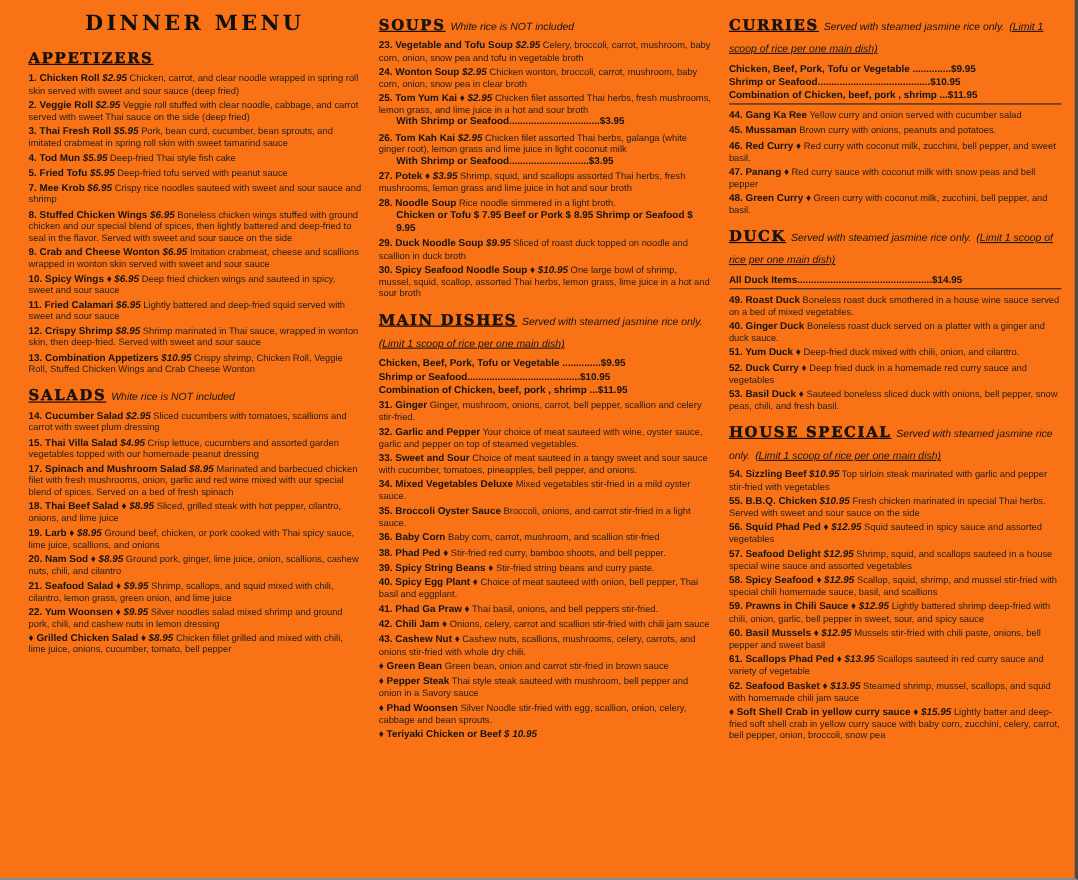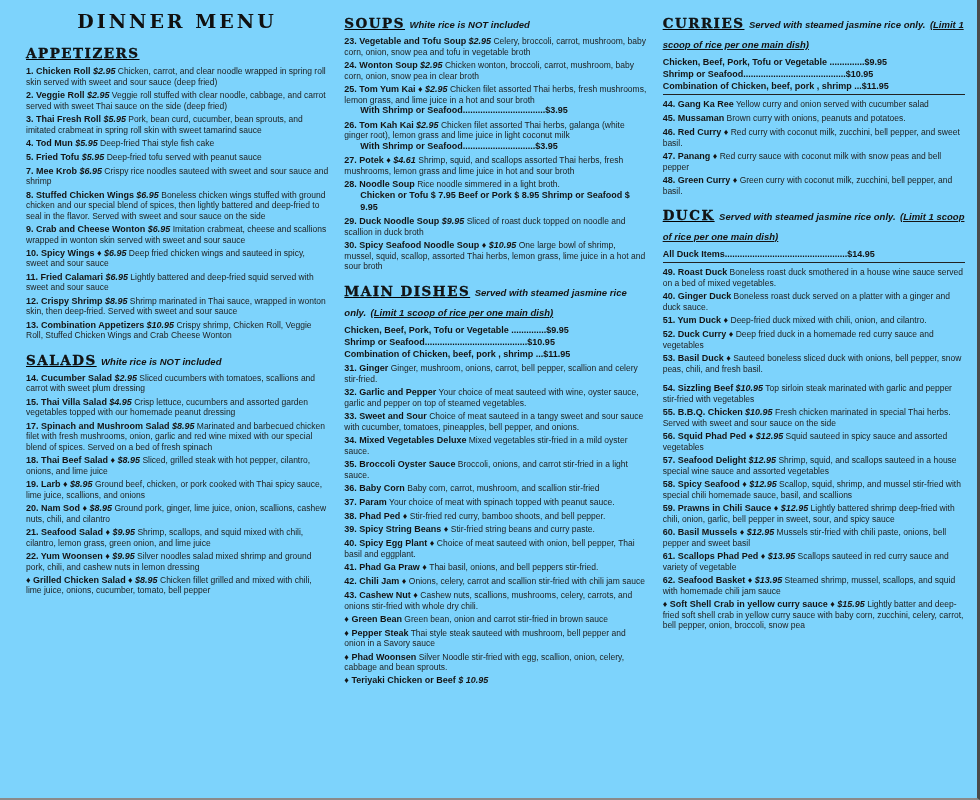--- a/index.html
+++ b/index.html
@@ -1,19 +1,19 @@
 <!DOCTYPE html>
 <html><head>
 <meta charset="utf-8">
 <style>
   html,body { margin:0; padding:0; background:#d9d9d6; }
   .page {
     position:relative;
     width:980px; height:800px;
-    background:#7dd3fc;
+    background:#f97316;
     box-sizing:border-box;
     padding:10px 12px 8px 26px;
     overflow:hidden;
     font-family:"Liberation Sans", sans-serif;
     color:#141414;
     border-right:3px solid #4a4a4a;
     border-bottom:2px solid #8a8a8a;
   }
   .menu-title {
     position:absolute; top:10px; left:34px; width:286px;
@@ -27,21 +27,21 @@
   .col:first-child { padding-top:30px; }
   .section { margin-bottom:9px; }
   .sec-head { margin:3px 0 3px; line-height:1.25; }
   .sec-title {
     font-family:"DejaVu Serif", serif;
     font-weight:bold; font-size:13.5px; letter-spacing:1.5px;
     text-decoration:underline;
     text-align:center;
     -webkit-text-stroke:0.3px #000;
   }
-  .sec-sub { font-weight:bold; font-style:italic; font-size:9.5px; }
+  .sec-sub { font-weight:normal; font-style:italic; font-size:9.5px; }
   .sec-sub.u { text-decoration:underline; }
   .price-block { margin:1px 0 3px; }
   .price-block.ruled { border-bottom:1px solid #222; padding-bottom:2px; margin-bottom:4px; }
   .price-line { font-weight:bold; font-size:9px; line-height:1.35; }
   .item { font-size:8.5px; line-height:1.2; margin:0 0 3px; }
   .item-name { font-weight:bold; font-size:9px; }
   .item-price { font-weight:bold; font-style:italic; font-size:9px;text-align:center; }
   .item-desc { color:#1d1d1d; }
   .item-extra { font-weight:bold; font-size:9px; padding-left:16px; line-height:1.3; }
 </style>
@@ -80,39 +80,38 @@
           <div class="item"><span class="item-name">♦ Grilled Chicken Salad ♦</span> <span class="item-price">$8.95</span> <span class="item-desc">Chicken fillet grilled and mixed with chili, lime juice, onions, cucumber, tomato, bell pepper</span></div>
         </div>
       </div>
       <div class="col">
         <div class="section">
           <div class="sec-head"><span class="sec-title">SOUPS</span> <span class="sec-sub">White rice is NOT included</span></div>
           <div class="item"><span class="item-name">23. Vegetable and Tofu Soup</span> <span class="item-price">$2.95</span> <span class="item-desc">Celery, broccoli, carrot, mushroom, baby corn, onion, snow pea and tofu in vegetable broth</span></div>
           <div class="item"><span class="item-name">24. Wonton Soup</span> <span class="item-price">$2.95</span> <span class="item-desc">Chicken wonton, broccoli, carrot, mushroom, baby corn, onion, snow pea in clear broth</span></div>
           <div class="item"><span class="item-name">25. Tom Yum Kai ♦</span> <span class="item-price">$2.95</span> <span class="item-desc">Chicken filet assorted Thai herbs, fresh mushrooms, lemon grass, and lime juice in a hot and sour broth</span><div class="item-extra">With Shrimp or Seafood.................................$3.95</div></div>
           <div class="item"><span class="item-name">26. Tom Kah Kai</span> <span class="item-price">$2.95</span> <span class="item-desc">Chicken filet assorted Thai herbs, galanga (white ginger root), lemon grass and lime juice in light coconut milk</span><div class="item-extra">With Shrimp or Seafood.............................$3.95</div></div>
-          <div class="item"><span class="item-name">27. Potek ♦</span> <span class="item-price">$4.61</span> <span class="item-desc">Shrimp, squid, and scallops assorted Thai herbs, fresh mushrooms, lemon grass and lime juice in hot and sour broth</span></div>
+          <div class="item"><span class="item-name">27. Potek ♦</span> <span class="item-price">$3.95</span> <span class="item-desc">Shrimp, squid, and scallops assorted Thai herbs, fresh mushrooms, lemon grass and lime juice in hot and sour broth</span></div>
           <div class="item"><span class="item-name">28. Noodle Soup</span> <span class="item-desc">Rice noodle simmered in a light broth.</span><div class="item-extra">Chicken or Tofu $ 7.95   Beef or Pork $ 8.95   Shrimp or Seafood $ 9.95</div></div>
           <div class="item"><span class="item-name">29. Duck Noodle Soup</span> <span class="item-price">$9.95</span> <span class="item-desc">Sliced of roast duck topped on noodle and scallion in duck broth</span></div>
           <div class="item"><span class="item-name">30. Spicy Seafood Noodle Soup ♦</span> <span class="item-price">$10.95</span> <span class="item-desc">One large bowl of shrimp, mussel, squid, scallop, assorted Thai herbs, lemon grass, lime juice in a hot and sour broth</span></div>
         </div>
         <div class="section">
           <div class="sec-head"><span class="sec-title">MAIN DISHES</span> <span class="sec-sub">Served with steamed jasmine rice only.</span> <span class="sec-sub u">(Limit 1 scoop of rice per one main dish)</span></div>
           <div class="price-block">
             <div class="price-line">Chicken, Beef, Pork, Tofu or Vegetable ..............$9.95</div>
             <div class="price-line">Shrimp or Seafood.........................................$10.95</div>
             <div class="price-line">Combination of Chicken, beef, pork , shrimp ...$11.95</div>
           </div>
           <div class="item"><span class="item-name">31. Ginger</span> <span class="item-desc">Ginger, mushroom, onions, carrot, bell pepper, scallion and celery stir-fried.</span></div>
           <div class="item"><span class="item-name">32. Garlic and Pepper</span> <span class="item-desc">Your choice of meat sauteed with wine, oyster sauce, garlic and pepper on top of steamed vegetables.</span></div>
           <div class="item"><span class="item-name">33. Sweet and Sour</span> <span class="item-desc">Choice of meat sauteed in a tangy sweet and sour sauce with cucumber, tomatoes, pineapples, bell pepper, and onions.</span></div>
           <div class="item"><span class="item-name">34. Mixed Vegetables Deluxe</span> <span class="item-desc">Mixed vegetables stir-fried in a mild oyster sauce.</span></div>
           <div class="item"><span class="item-name">35. Broccoli Oyster Sauce</span> <span class="item-desc">Broccoli, onions, and carrot stir-fried in a light sauce.</span></div>
           <div class="item"><span class="item-name">36. Baby Corn</span> <span class="item-desc">Baby corn, carrot, mushroom, and scallion stir-fried</span></div>
-          <div class="item"><span class="item-name">37. Param</span> <span class="item-desc">Your choice of meat with spinach topped with peanut sauce.</span></div>
           <div class="item"><span class="item-name">38. Phad Ped ♦</span> <span class="item-desc">Stir-fried red curry, bamboo shoots, and bell pepper.</span></div>
           <div class="item"><span class="item-name">39. Spicy String Beans ♦</span> <span class="item-desc">Stir-fried string beans and curry paste.</span></div>
           <div class="item"><span class="item-name">40. Spicy Egg Plant ♦</span> <span class="item-desc">Choice of meat sauteed with onion, bell pepper, Thai basil and eggplant.</span></div>
           <div class="item"><span class="item-name">41. Phad Ga Praw ♦</span> <span class="item-desc">Thai basil, onions, and bell peppers stir-fried.</span></div>
           <div class="item"><span class="item-name">42. Chili Jam ♦</span> <span class="item-desc">Onions, celery, carrot and scallion stir-fried with chili jam sauce</span></div>
           <div class="item"><span class="item-name">43. Cashew Nut ♦</span> <span class="item-desc">Cashew nuts, scallions, mushrooms, celery, carrots, and onions stir-fried with whole dry chili.</span></div>
           <div class="item"><span class="item-name">♦ Green Bean</span> <span class="item-desc">Green bean, onion and carrot stir-fried in brown sauce</span></div>
           <div class="item"><span class="item-name">♦ Pepper Steak</span> <span class="item-desc">Thai style steak sauteed with mushroom, bell pepper and onion in a Savory sauce</span></div>
           <div class="item"><span class="item-name">♦ Phad Woonsen</span> <span class="item-desc">Silver Noodle stir-fried with egg, scallion, onion, celery, cabbage and bean sprouts.</span></div>
           <div class="item"><span class="item-name">♦ Teriyaki Chicken or Beef</span> <span class="item-price">$ 10.95</span></div>
@@ -137,20 +136,21 @@
           <div class="price-block ruled">
             <div class="price-line">All Duck Items.................................................$14.95</div>
           </div>
           <div class="item"><span class="item-name">49. Roast Duck</span> <span class="item-desc">Boneless roast duck smothered in a house wine sauce served on a bed of mixed vegetables.</span></div>
           <div class="item"><span class="item-name">40. Ginger Duck</span> <span class="item-desc">Boneless roast duck served on a platter with a ginger and duck sauce.</span></div>
           <div class="item"><span class="item-name">51. Yum Duck ♦</span> <span class="item-desc">Deep-fried duck mixed with chili, onion, and cilantro.</span></div>
           <div class="item"><span class="item-name">52. Duck Curry ♦</span> <span class="item-desc">Deep fried duck in a homemade red curry sauce and vegetables</span></div>
           <div class="item"><span class="item-name">53. Basil Duck ♦</span> <span class="item-desc">Sauteed boneless sliced duck with onions, bell pepper, snow peas, chili, and fresh basil.</span></div>
         </div>
         <div class="section">
+          <div class="sec-head"><span class="sec-title">HOUSE SPECIAL</span> <span class="sec-sub">Served with steamed jasmine rice only.</span> <span class="sec-sub u">(Limit 1 scoop of rice per one main dish)</span></div>
           <div class="item"><span class="item-name">54. Sizzling Beef</span> <span class="item-price">$10.95</span> <span class="item-desc">Top sirloin steak marinated with garlic and pepper stir-fried with vegetables</span></div>
           <div class="item"><span class="item-name">55. B.B.Q. Chicken</span> <span class="item-price">$10.95</span> <span class="item-desc">Fresh chicken marinated in special Thai herbs. Served with sweet and sour sauce on the side</span></div>
           <div class="item"><span class="item-name">56. Squid Phad Ped ♦</span> <span class="item-price">$12.95</span> <span class="item-desc">Squid sauteed in spicy sauce and assorted vegetables</span></div>
           <div class="item"><span class="item-name">57. Seafood Delight</span> <span class="item-price">$12.95</span> <span class="item-desc">Shrimp, squid, and scallops sauteed in a house special wine sauce and assorted vegetables</span></div>
           <div class="item"><span class="item-name">58. Spicy Seafood ♦</span> <span class="item-price">$12.95</span> <span class="item-desc">Scallop, squid, shrimp, and mussel stir-fried with special chili homemade sauce, basil, and scallions</span></div>
           <div class="item"><span class="item-name">59. Prawns in Chili Sauce ♦</span> <span class="item-price">$12.95</span> <span class="item-desc">Lightly battered shrimp deep-fried with chili, onion, garlic, bell pepper in sweet, sour, and spicy sauce</span></div>
           <div class="item"><span class="item-name">60. Basil Mussels ♦</span> <span class="item-price">$12.95</span> <span class="item-desc">Mussels stir-fried with chili paste, onions, bell pepper and sweet basil</span></div>
           <div class="item"><span class="item-name">61. Scallops Phad Ped ♦</span> <span class="item-price">$13.95</span> <span class="item-desc">Scallops sauteed in red curry sauce and variety of vegetable</span></div>
           <div class="item"><span class="item-name">62. Seafood Basket ♦</span> <span class="item-price">$13.95</span> <span class="item-desc">Steamed shrimp, mussel, scallops, and squid with homemade chili jam sauce</span></div>
           <div class="item"><span class="item-name">♦ Soft Shell Crab in yellow curry sauce ♦</span> <span class="item-price">$15.95</span> <span class="item-desc">Lightly batter and deep-fried soft shell crab in yellow curry sauce with baby corn, zucchini, celery, carrot, bell pepper, onion, broccoli, snow pea</span></div>

